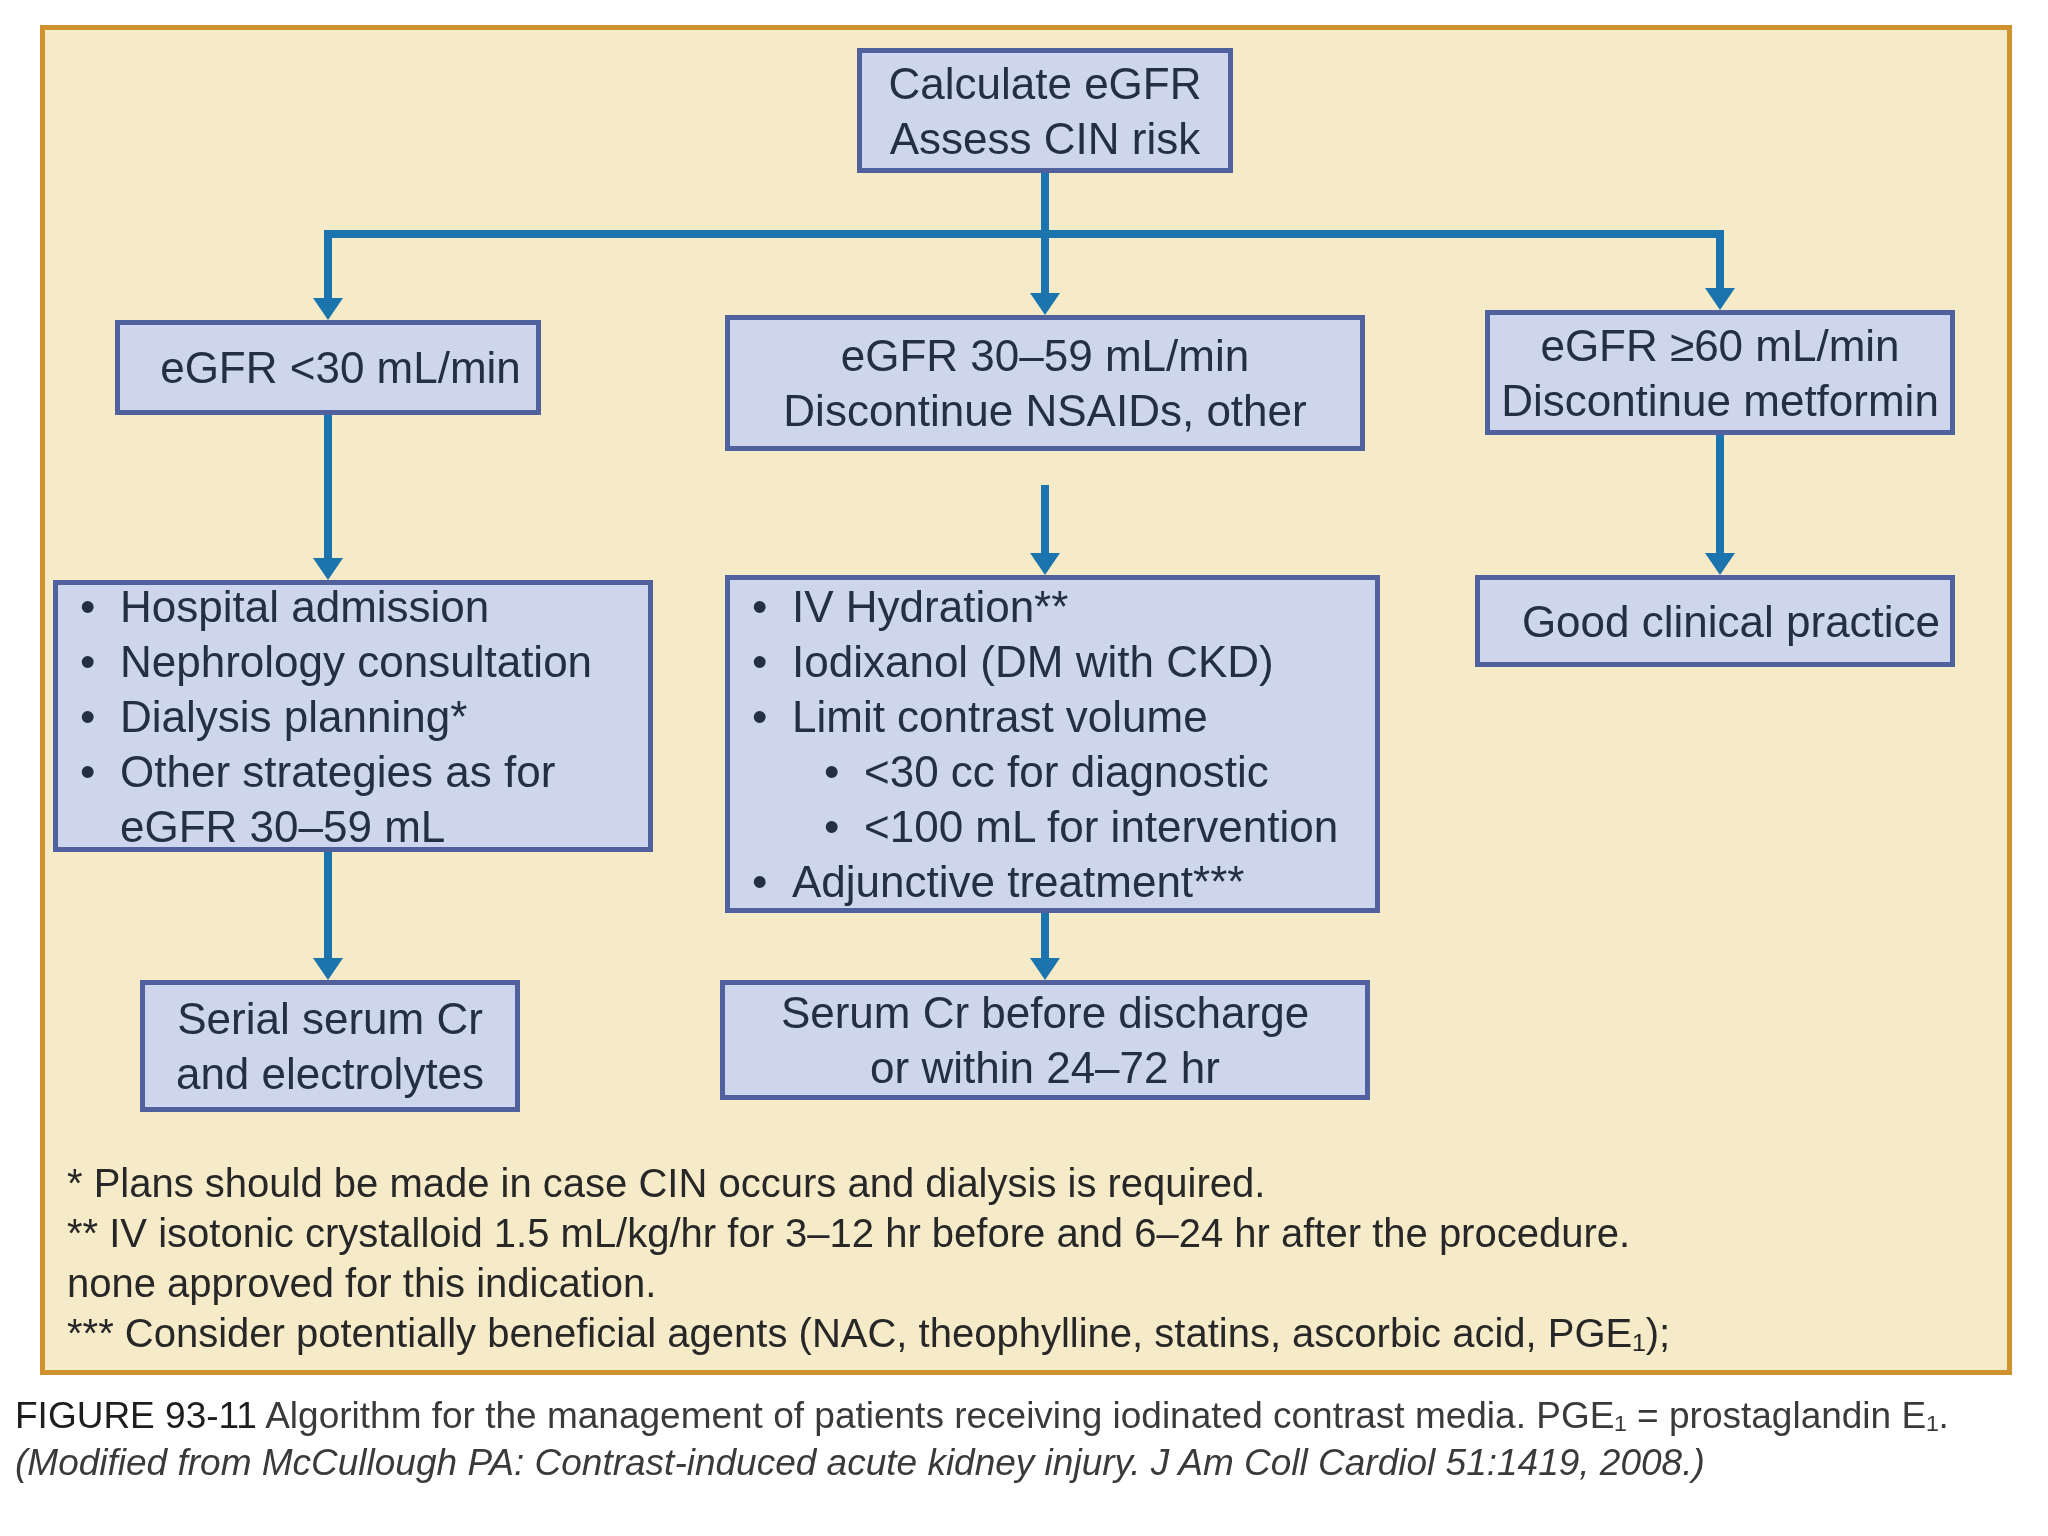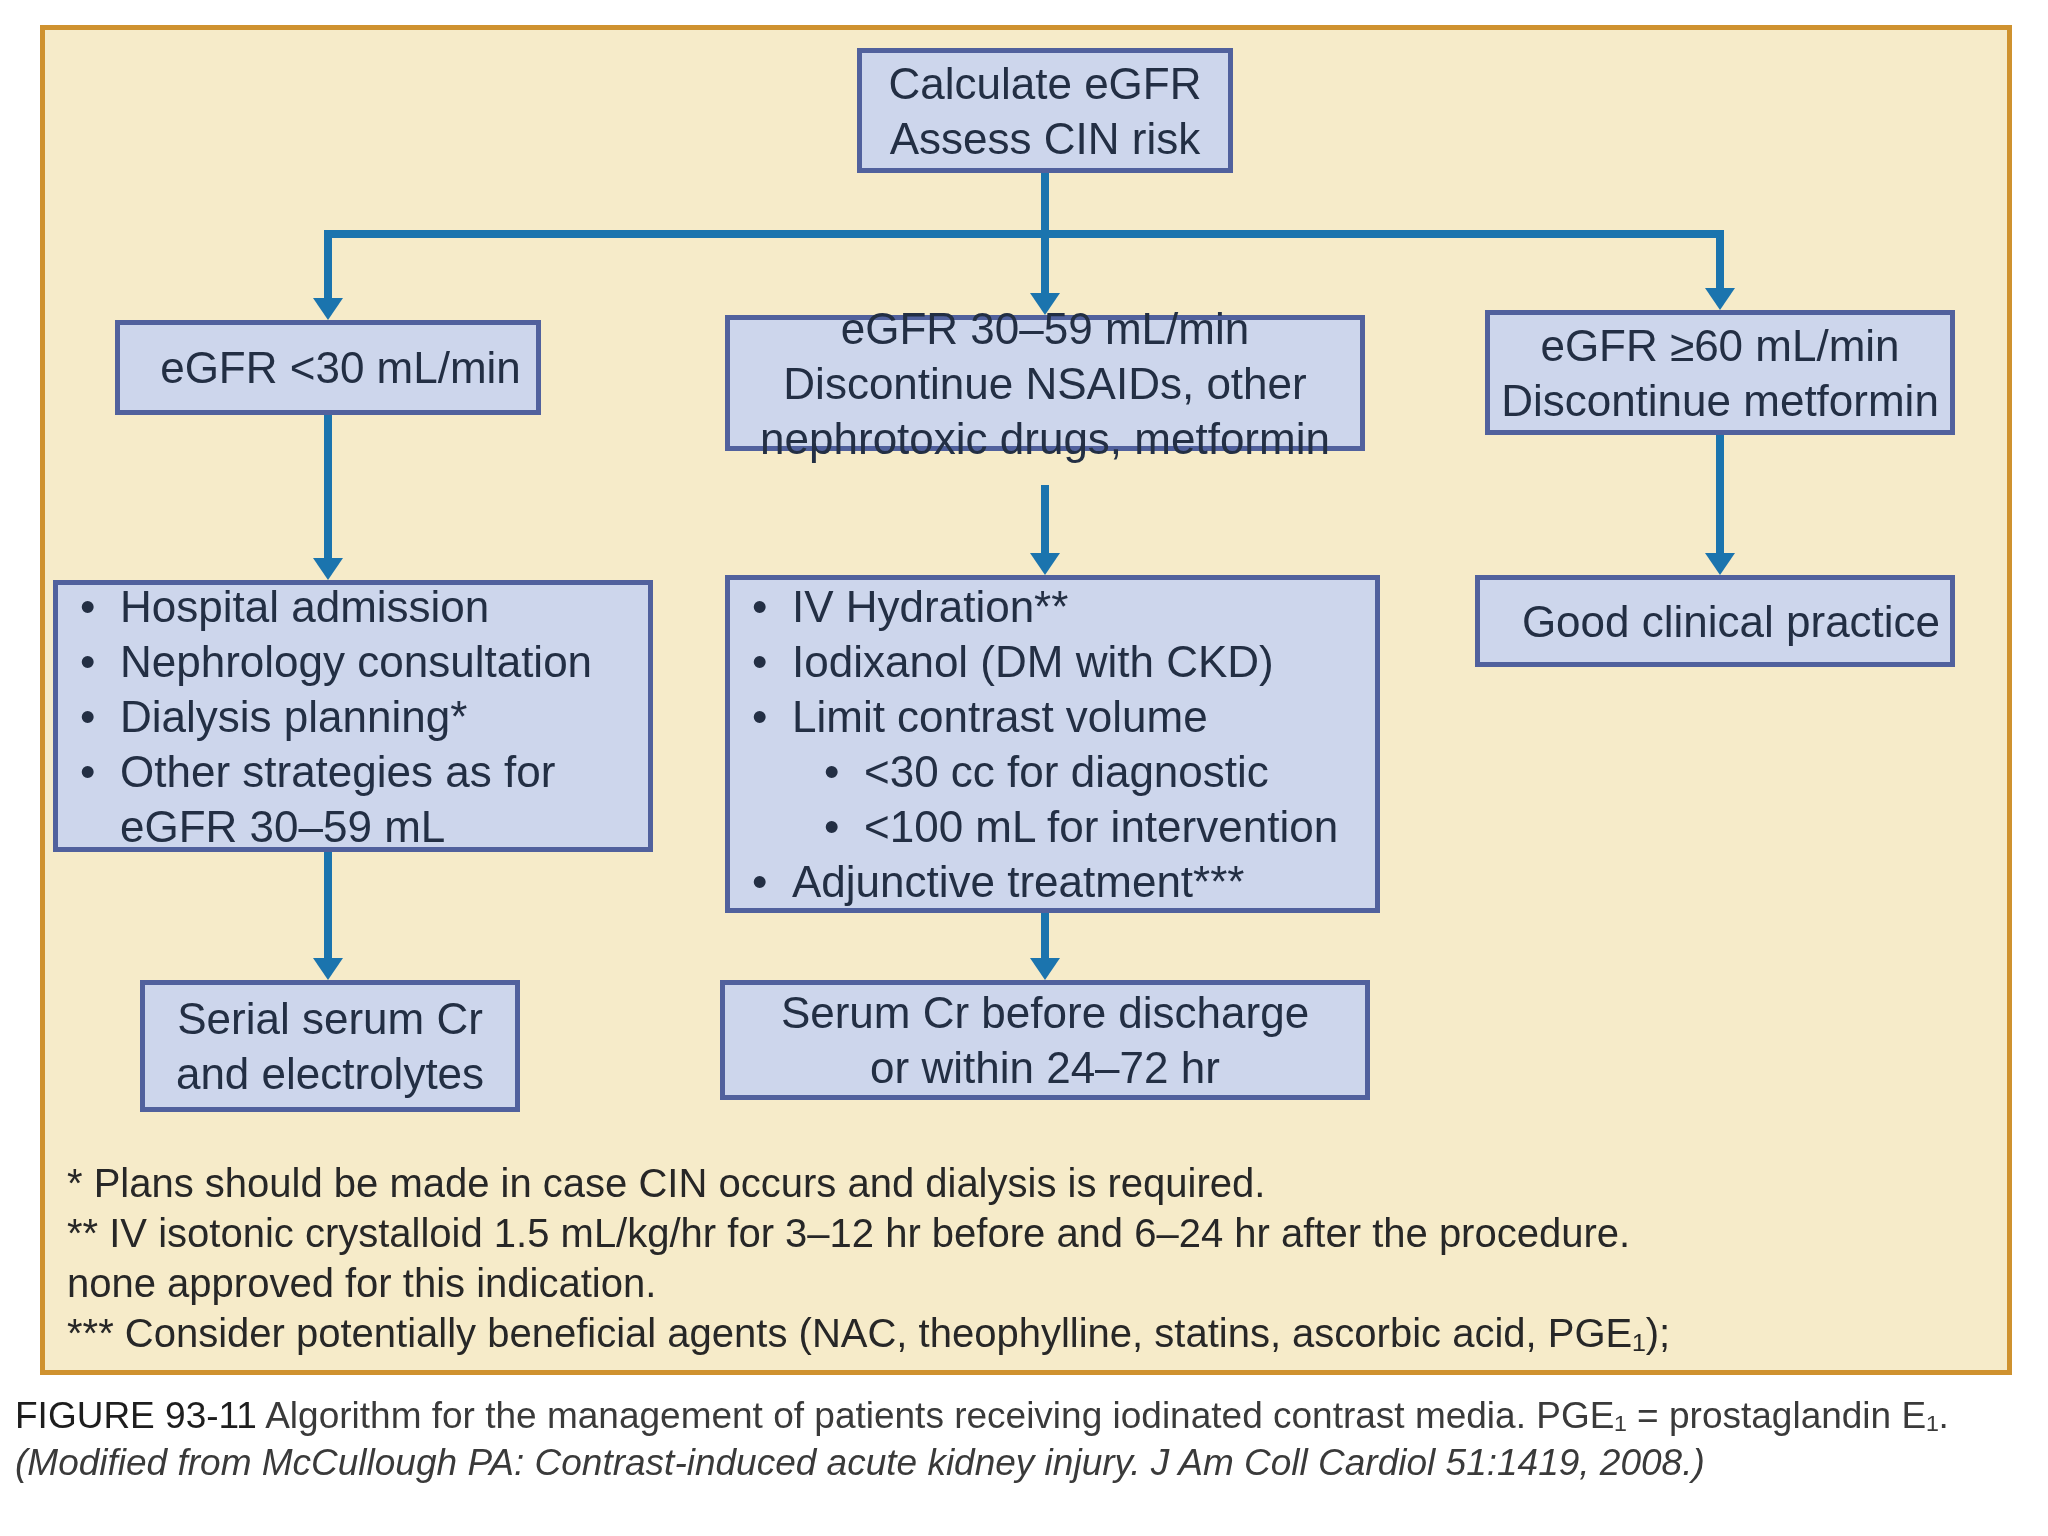--- a/index.html
+++ b/index.html
@@ -65,21 +65,20 @@
     <div class="vline" style="left:1671px; top:200px; height:58px;"></div>
     <div class="arrowhead" style="left:1660px; top:258px;"></div>
 
     <div class="box centered" style="left:70px; top:290px; width:426px; height:95px;padding-left:25px;">
       <div class="node-line">eGFR &lt;30 mL/min</div>
     </div>
 
     <div class="box centered" style="left:680px; top:285px; width:640px; height:136px;">
       <div class="node-line">eGFR 30–59 mL/min</div>
       <div class="node-line">Discontinue NSAIDs, other</div>
-      <div class="node-line">nephrotoxic drugs, metformin</div>
     </div>
 
     <div class="box centered" style="left:1440px; top:280px; width:470px; height:125px;">
       <div class="node-line">eGFR ≥60 mL/min</div>
       <div class="node-line">Discontinue metformin</div>
     </div>
 
     <div class="vline" style="left:279px; top:385px; height:143px;"></div>
     <div class="arrowhead" style="left:268px; top:528px;"></div>
 

